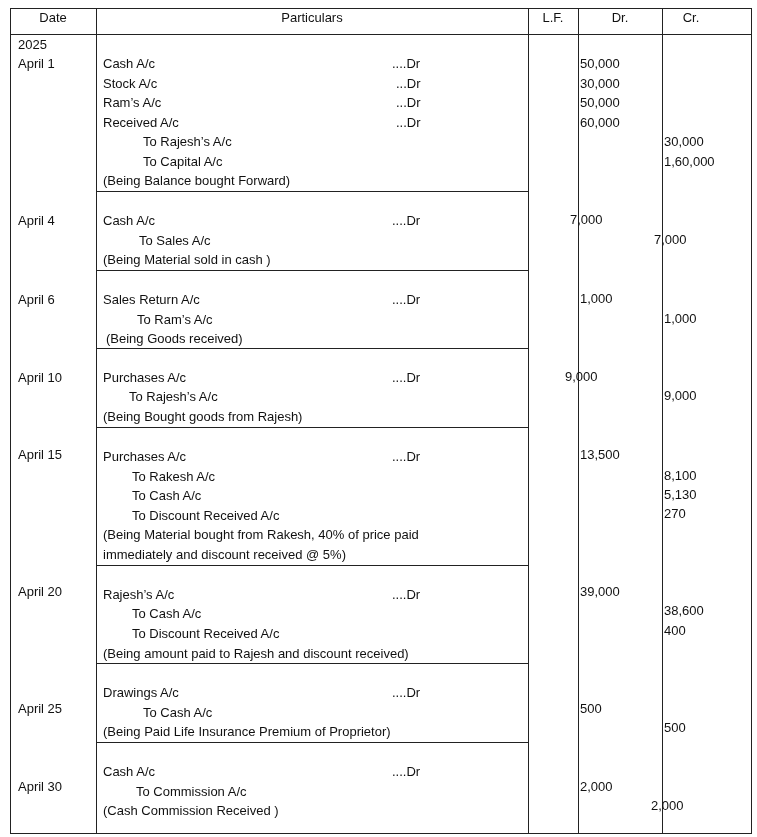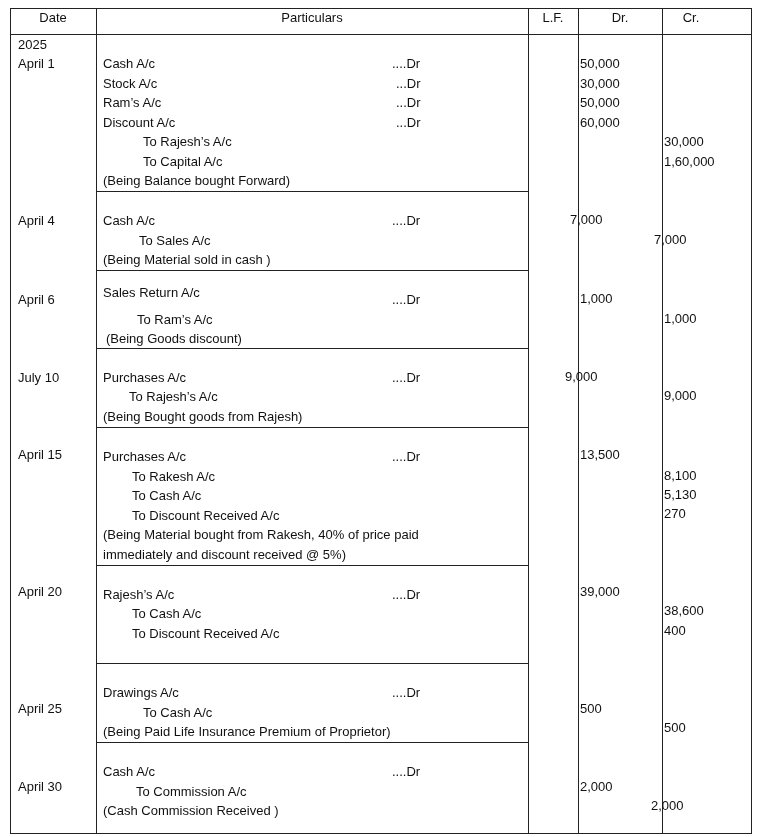--- a/index.html
+++ b/index.html
@@ -44,46 +44,46 @@
   <div class="t" style="left:18px; top:56px">April 1</div>
   <div class="t" style="left:103px; top:56px">Cash A/c</div>
   <div class="t" style="left:392px; top:56px">....Dr</div>
   <div class="t r" style="left:580px; top:56px; width:78px">50,000</div>
   <div class="t" style="left:103px; top:76px">Stock A/c</div>
   <div class="t" style="left:396px; top:76px">...Dr</div>
   <div class="t r" style="left:580px; top:76px; width:78px">30,000</div>
   <div class="t" style="left:103px; top:95px">Ram’s A/c</div>
   <div class="t" style="left:396px; top:95px">...Dr</div>
   <div class="t r" style="left:580px; top:95px; width:78px">50,000</div>
-  <div class="t" style="left:103px; top:115px">Discount A/c</div>
+  <div class="t" style="left:103px; top:115px">Received A/c</div>
   <div class="t" style="left:396px; top:115px">...Dr</div>
   <div class="t r" style="left:580px; top:115px; width:78px">60,000</div>
   <div class="t" style="left:143px; top:134px">To Rajesh’s A/c</div>
   <div class="t r" style="left:664px; top:134px; width:81px">30,000</div>
   <div class="t" style="left:143px; top:154px">To Capital A/c</div>
   <div class="t r" style="left:664px; top:154px; width:81px">1,60,000</div>
   <div class="t" style="left:103px; top:173px">(Being Balance bought Forward)</div>
 
   <div class="t" style="left:18px; top:213px">April 4</div>
   <div class="t" style="left:103px; top:213px">Cash A/c</div>
   <div class="t" style="left:392px; top:213px">....Dr</div>
   <div class="t r" style="left:570px; top:212px; width:75px">7,000</div>
   <div class="t" style="left:139px; top:233px">To Sales  A/c</div>
   <div class="t r" style="left:654px; top:232px; width:75px">7,000</div>
   <div class="t" style="left:103px; top:252px">(Being Material sold in cash )</div>
 
   <div class="t" style="left:18px; top:292px">April 6</div>
-  <div class="t" style="left:103px; top:285px">Sales Return A/c</div>
+  <div class="t" style="left:103px; top:292px">Sales Return A/c</div>
   <div class="t" style="left:392px; top:292px">....Dr</div>
   <div class="t r" style="left:580px; top:291px; width:78px">1,000</div>
   <div class="t" style="left:137px; top:312px">To Ram’s A/c</div>
   <div class="t r" style="left:664px; top:311px; width:81px">1,000</div>
-  <div class="t" style="left:106px; top:331px">(Being Goods discount)</div>
+  <div class="t" style="left:106px; top:331px">(Being Goods received)</div>
 
-  <div class="t" style="left:18px; top:370px">July 10</div>
+  <div class="t" style="left:18px; top:370px">April 10</div>
   <div class="t" style="left:103px; top:370px">Purchases  A/c</div>
   <div class="t" style="left:392px; top:370px">....Dr</div>
   <div class="t r" style="left:565px; top:369px; width:75px">9,000</div>
   <div class="t" style="left:129px; top:389px">To Rajesh’s A/c</div>
   <div class="t r" style="left:664px; top:388px; width:81px">9,000</div>
   <div class="t" style="left:103px; top:409px">(Being Bought goods from Rajesh)</div>
 
   <div class="t" style="left:18px; top:447px">April 15</div>
   <div class="t" style="left:103px; top:449px">Purchases A/c</div>
   <div class="t" style="left:392px; top:449px">....Dr</div>
@@ -98,20 +98,21 @@
   <div class="t" style="left:103px; top:547px">immediately and discount received @ 5%)</div>
 
   <div class="t" style="left:18px; top:584px">April 20</div>
   <div class="t" style="left:103px; top:587px">Rajesh’s A/c</div>
   <div class="t" style="left:392px; top:587px">....Dr</div>
   <div class="t r" style="left:580px; top:584px; width:78px">39,000</div>
   <div class="t" style="left:132px; top:606px">To Cash A/c</div>
   <div class="t r" style="left:664px; top:603px; width:81px">38,600</div>
   <div class="t" style="left:132px; top:626px">To Discount Received A/c</div>
   <div class="t r" style="left:664px; top:623px; width:81px">400</div>
+  <div class="t" style="left:103px; top:646px">(Being amount paid to Rajesh and discount  received)</div>
 
   <div class="t" style="left:18px; top:701px">April 25</div>
   <div class="t" style="left:103px; top:685px">Drawings A/c</div>
   <div class="t" style="left:392px; top:685px">....Dr</div>
   <div class="t r" style="left:580px; top:701px; width:78px">500</div>
   <div class="t" style="left:143px; top:705px">To Cash A/c</div>
   <div class="t r" style="left:664px; top:720px; width:81px">500</div>
   <div class="t" style="left:103px; top:724px">(Being Paid Life Insurance Premium of Proprietor)</div>
 
   <div class="t" style="left:18px; top:779px">April 30</div>

